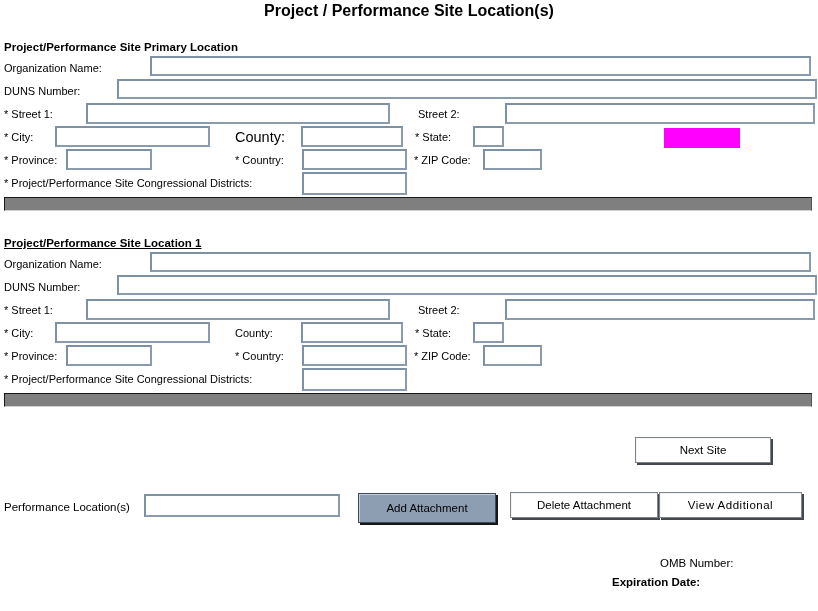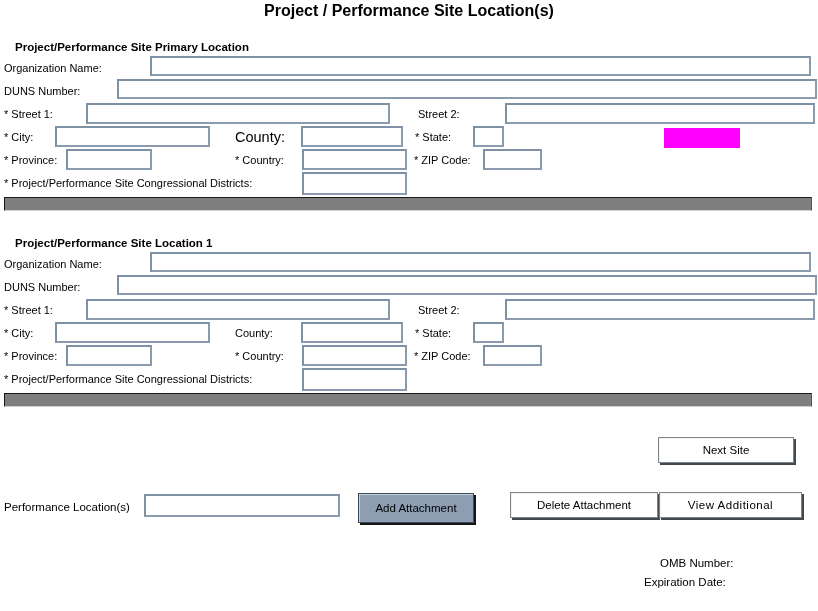--- a/index.html
+++ b/index.html
@@ -5,21 +5,21 @@
   :root{
     --highlight:#ff00ff;
     --divider:#7f7f7f;
     --btn-blue:#8e9eb2;
     --inp-border:#8a9bae;
   }
   html,body{margin:0;padding:0;background:#fff;}
   body{width:818px;height:611px;overflow:hidden;font-family:"Liberation Sans",sans-serif;color:#000;}
   .page{position:relative;width:818px;height:611px;background:#fff;}
   .title{position:absolute;top:2px;left:0;width:100%;text-align:center;font-weight:bold;font-size:16px;}
-  .sec-header{position:absolute;left:4px;font-weight:bold;font-size:11.5px;white-space:nowrap;margin-left:11px;}
+  .sec-header{position:absolute;left:4px;font-weight:bold;font-size:11.5px;white-space:nowrap;}
   .lbl{position:absolute;font-size:11px;white-space:nowrap;}
   .lbl-big{position:absolute;font-size:14.5px;white-space:nowrap;}
   .inp{position:absolute;box-sizing:border-box;background:#fff;border:2px solid var(--inp-border);
        border-top-color:#7e90a4;border-left-color:#7e90a4;border-radius:0;padding:0 3px;
        font-family:"Liberation Sans",sans-serif;font-size:11px;outline:none;}
   .bar{position:absolute;box-sizing:border-box;height:14px;background:var(--divider);
        border:1px solid #1a1a1a;border-bottom-color:#d0d0d0;border-right-color:#555;}
   .magenta{position:absolute;background:var(--highlight);}
   .btn{position:absolute;box-sizing:border-box;font-family:"Liberation Sans",sans-serif;
        font-size:11.5px;text-align:center;cursor:pointer;border-radius:0;padding:0;}
@@ -62,21 +62,21 @@
   <span class="lbl" style="left:235px;top:154px;">* Country:</span>
   <input class="inp" style="left: 302px; top: 149px; width: 105px; height: 21px;">
   <span class="lbl" style="left:414px;top:154px;">* ZIP Code:</span>
   <input class="inp" style="left: 483px; top: 149px; width: 59px; height: 21px;">
 
   <span class="lbl" style="left:4px;top:177px;">* Project/Performance Site Congressional Districts:</span>
   <input class="inp" style="left: 302px; top: 172px; width: 105px; height: 23px;">
 
   <div class="bar" style="left:4px;top:197px;width:808px;"></div>
 
-  <div class="sec-header" style="top:237px;">Project/Performance Site Location 1</div>
+  <div class="sec-header" style="top:237px;text-decoration:underline;">Project/Performance Site Location 1</div>
 
   <span class="lbl" style="left:4px;top:258px;">Organization Name:</span>
   <input class="inp" style="left: 150px; top: 252px; width: 661px; height: 20px;">
 
   <span class="lbl" style="left:4px;top:281px;">DUNS Number:</span>
   <input class="inp" style="left: 117px; top: 275px; width: 700px; height: 20px;">
 
   <span class="lbl" style="left:4px;top:304px;">* Street 1:</span>
   <input class="inp" style="left: 86px; top: 299px; width: 304px; height: 21px;">
   <span class="lbl" style="left:418px;top:304px;">Street 2:</span>
@@ -95,25 +95,25 @@
   <input class="inp" style="left: 302px; top: 345px; width: 105px; height: 21px;">
   <span class="lbl" style="left:414px;top:350px;">* ZIP Code:</span>
   <input class="inp" style="left: 483px; top: 345px; width: 59px; height: 21px;">
 
   <span class="lbl" style="left:4px;top:373px;">* Project/Performance Site Congressional Districts:</span>
   <input class="inp" style="left: 302px; top: 368px; width: 105px; height: 23px;">
 
   <div class="bar" style="left:4px;top:393px;width:808px;"></div>
 
 
-  <button class="btn btn-white" style="left:658px;top:437px;width:136px;height:26px;">Next Site</button>
+  <button class="btn btn-white" style="left:635px;top:437px;width:136px;height:26px;">Next Site</button>
 
   <span class="lbl" style="left:4px;top:501px;font-size:11.5px;">Performance Location(s)</span>
   <input class="inp" style="left: 144px; top: 494px; width: 196px; height: 23px;">
 
-  <button class="btn btn-blue" style="left:358px;top:493px;width:116px;height:30px;">Add Attachment</button>
+  <button class="btn btn-blue" style="left:358px;top:493px;width:138px;height:30px;">Add Attachment</button>
   <button class="btn btn-white" style="left:510px;top:492px;width:148px;height:26px;">Delete Attachment</button>
   <button class="btn btn-white" style="left:659px;top:492px;width:143px;height:26px;letter-spacing:0.5px;">View Additional</button>
 
   <span class="foot" style="left:660px;top:557px;">OMB Number:</span>
-  <span class="foot" style="left:644px;top:576px;">Expiration Date:</span>
+  <span class="foot" style="left:612px;top:576px;font-weight:bold;">Expiration Date:</span>
 
 </div>
 
 </body></html>

